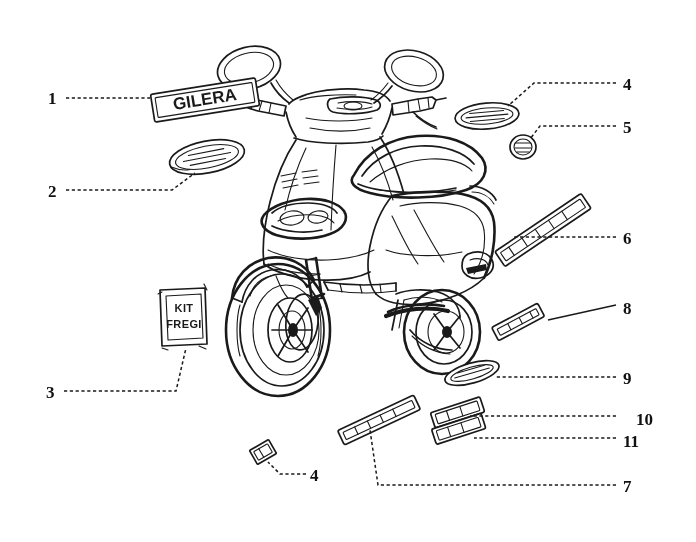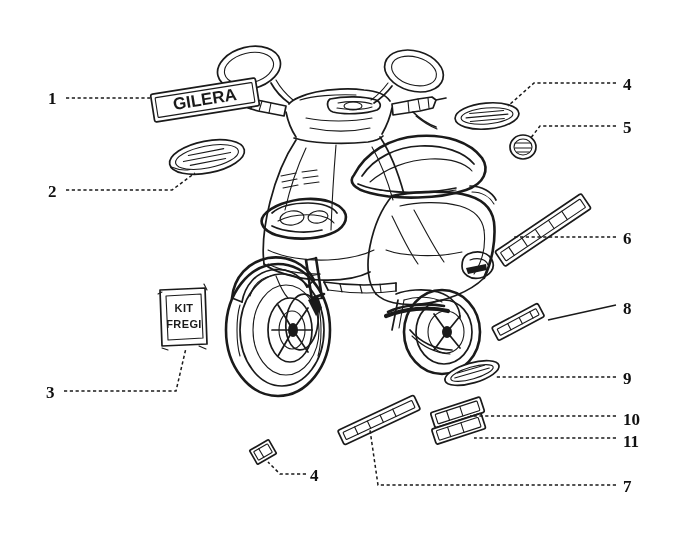--- a/index.html
+++ b/index.html
@@ -387,17 +387,17 @@
 
   <div class="callout-num" style="left:48px;  top:90px;">1</div>
   <div class="callout-num" style="left:48px;  top:183px;">2</div>
   <div class="callout-num" style="left:46px;  top:384px;">3</div>
   <div class="callout-num" style="left:623px; top:76px;">4</div>
   <div class="callout-num" style="left:623px; top:119px;">5</div>
   <div class="callout-num" style="left:623px; top:230px;">6</div>
   <div class="callout-num" style="left:623px; top:478px;">7</div>
   <div class="callout-num" style="left:623px; top:300px;">8</div>
   <div class="callout-num" style="left:623px; top:370px;">9</div>
-  <div class="callout-num" style="left:623px; top:411px;">10</div>
+  <div class="callout-num" style="left:636px; top:411px;">10</div>
   <div class="callout-num" style="left:623px; top:433px;">11</div>
   <div class="callout-num" style="left:310px; top:467px;">4</div>
 
 </div>
 
 </body></html>

